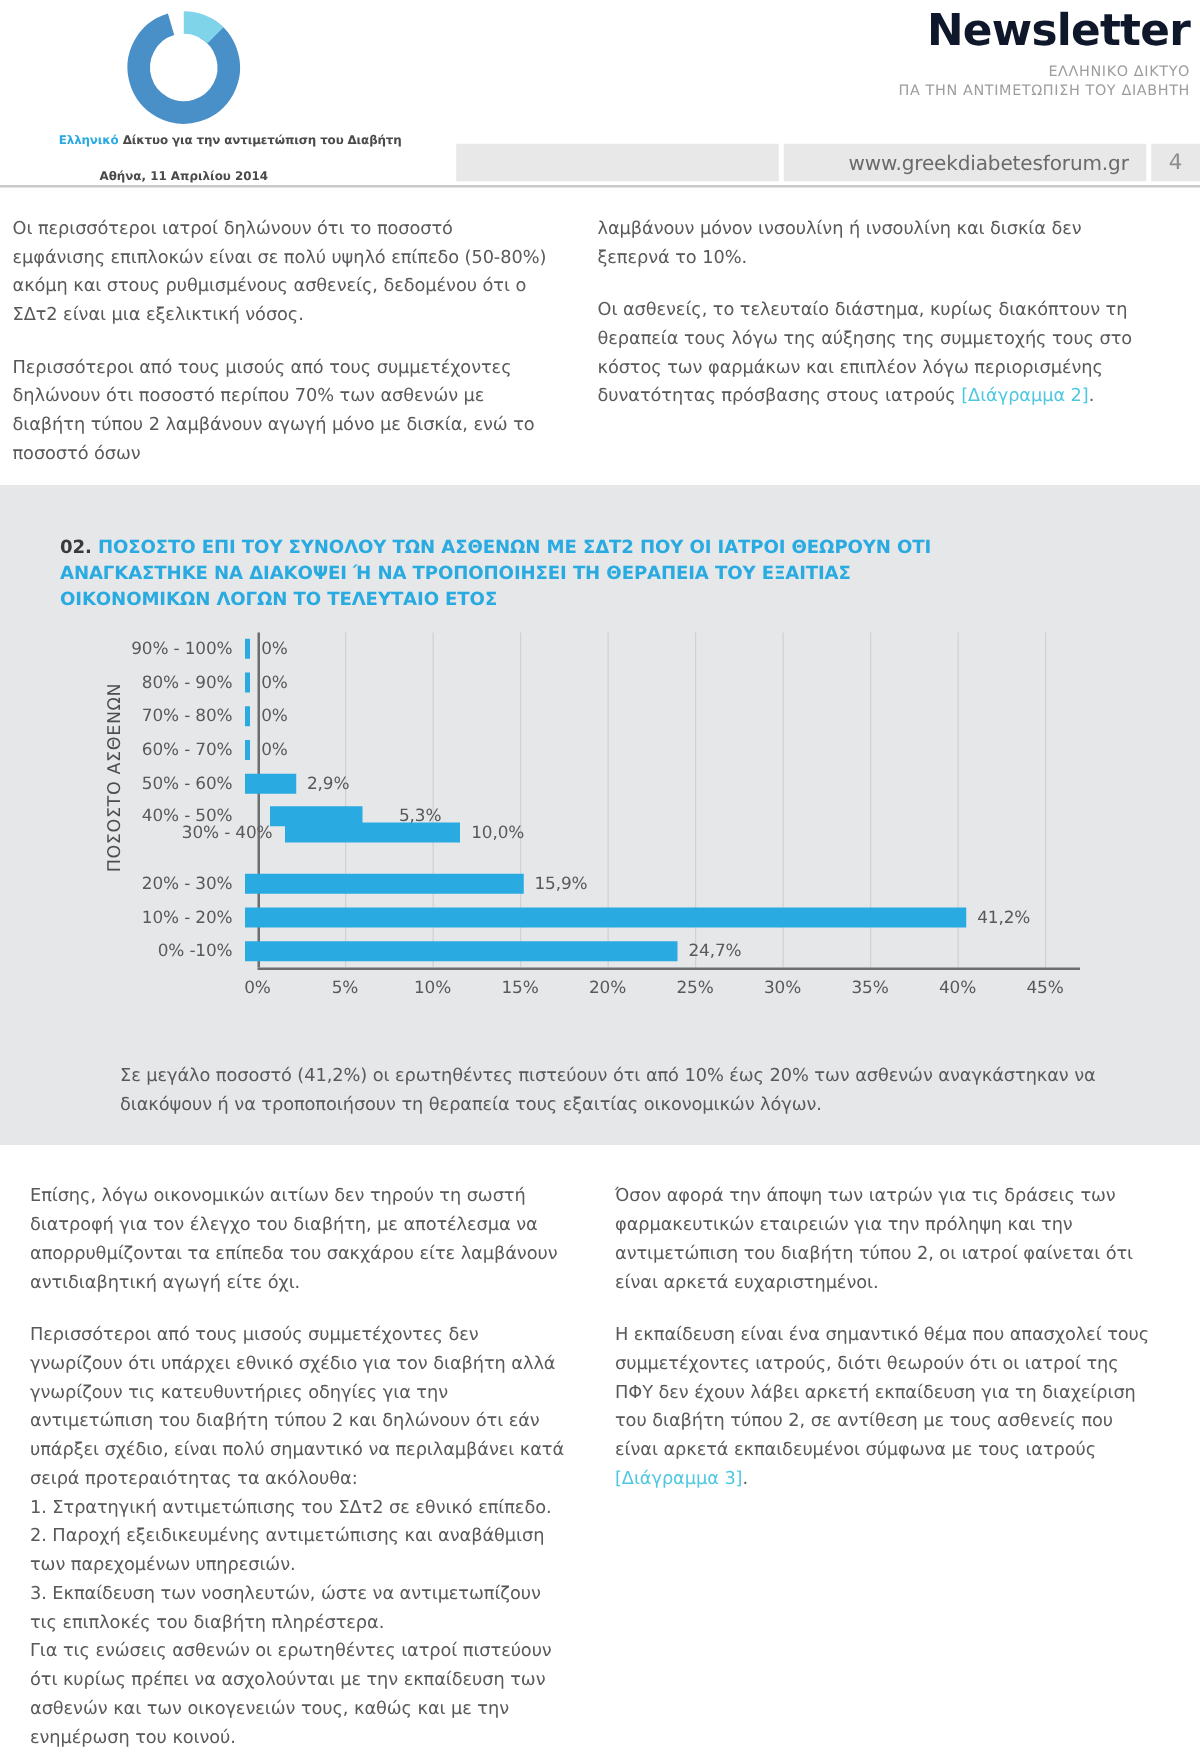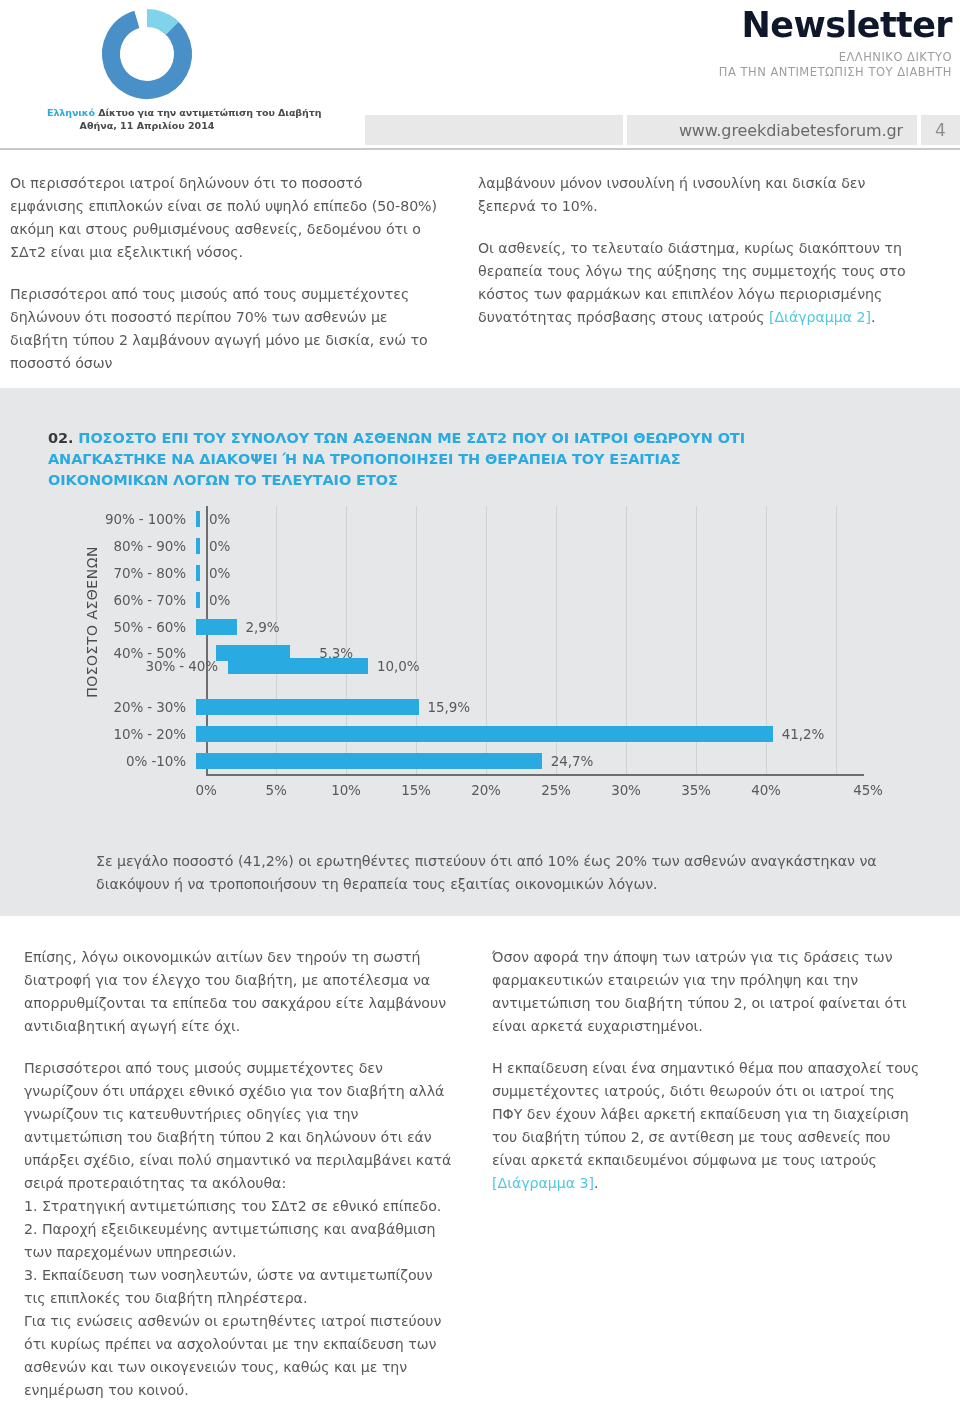--- a/index.html
+++ b/index.html
@@ -17,21 +17,21 @@
 
   .logo-wrap { position: absolute; left: 47px; top: 4px; width: 200px; text-align: center; }
   .donut { position: relative; width: 100px; height: 100px; margin: 0 auto; }
   .donut svg { display: block; }
 
   .logo-line1 {
     font-size: 9.5px; color: #4a4a4a; letter-spacing: -0.1px;
     margin-top: 3px; white-space: nowrap; font-weight: 600;
   }
   .logo-line1 .accent { color: #29abe2; }
-  .logo-line2 { font-size: 9.5px; color: #4a4a4a; margin-top: 2px; font-weight: 600; }
+  .logo-line2 { font-size: 9.5px; color: #4a4a4a; margin-top: 18px; font-weight: 600; }
 
   .newsletter-block { position: absolute; right: 8px; top: 8px; text-align: right; }
   .newsletter-title {
     font-size: 35px; font-weight: bold; color: #0f172a; letter-spacing: -0.6px; line-height: 1;
   }
   .newsletter-sub1 { font-size: 11.5px; color: #9d9d9d; letter-spacing: 0.5px; margin-top: 7px; }
   .newsletter-sub2 { font-size: 11.5px; color: #9d9d9d; letter-spacing: 0.5px; margin-top: 1px; }
 
   .header-bar { position: absolute; left: 0; top: 115px; width: 960px; height: 30px; }
   .bar-seg-a { position: absolute; left: 365px; top: 0; width: 258px; height: 30px; background: #e8e8e8; }
@@ -225,21 +225,21 @@
       <div class="xticks" id="xticks">
           <div class="xtick" style="left: 0px;">0%</div>
           <div class="xtick" style="left: 70px;">5%</div>
           <div class="xtick" style="left: 140px;">10%</div>
           <div class="xtick" style="left: 210px;">15%</div>
           <div class="xtick" style="left: 280px;">20%</div>
           <div class="xtick" style="left: 350px;">25%</div>
           <div class="xtick" style="left: 420px;">30%</div>
           <div class="xtick" style="left: 490px;">35%</div>
           <div class="xtick" style="left: 560px;">40%</div>
-          <div class="xtick" style="left: 662px;">45%</div>
+          <div class="xtick" style="left: 630px;">45%</div>
         </div>
     </div>
 
     <div class="chart-caption">Σε μεγάλο ποσοστό (41,2%) οι ερωτηθέντες πιστεύουν ότι από 10% έως 20% των ασθενών αναγκάστηκαν να διακόψουν ή να τροποποιήσουν τη θεραπεία τους εξαιτίας οικονομικών λόγων.</div>
   </div>
 
   <div class="two-col lower">
     <div class="col">
       <p class="body">Επίσης, λόγω οικονομικών αιτίων δεν τηρούν τη σωστή διατροφή για τον έλεγχο του διαβήτη, με αποτέλεσμα να απορρυθμίζονται τα επίπεδα του σακχάρου είτε λαμβάνουν αντιδιαβητική αγωγή είτε όχι.</p>
       <p class="body" style="margin-bottom:0">Περισσότεροι από τους μισούς συμμετέχοντες δεν γνωρίζουν ότι υπάρχει εθνικό σχέδιο για τον διαβήτη αλλά γνωρίζουν τις κατευθυντήριες οδηγίες για την αντιμετώπιση του διαβήτη τύπου 2 και δηλώνουν ότι εάν υπάρξει σχέδιο, είναι πολύ σημαντικό να περιλαμβάνει κατά σειρά προτεραιότητας τα ακόλουθα:</p>

